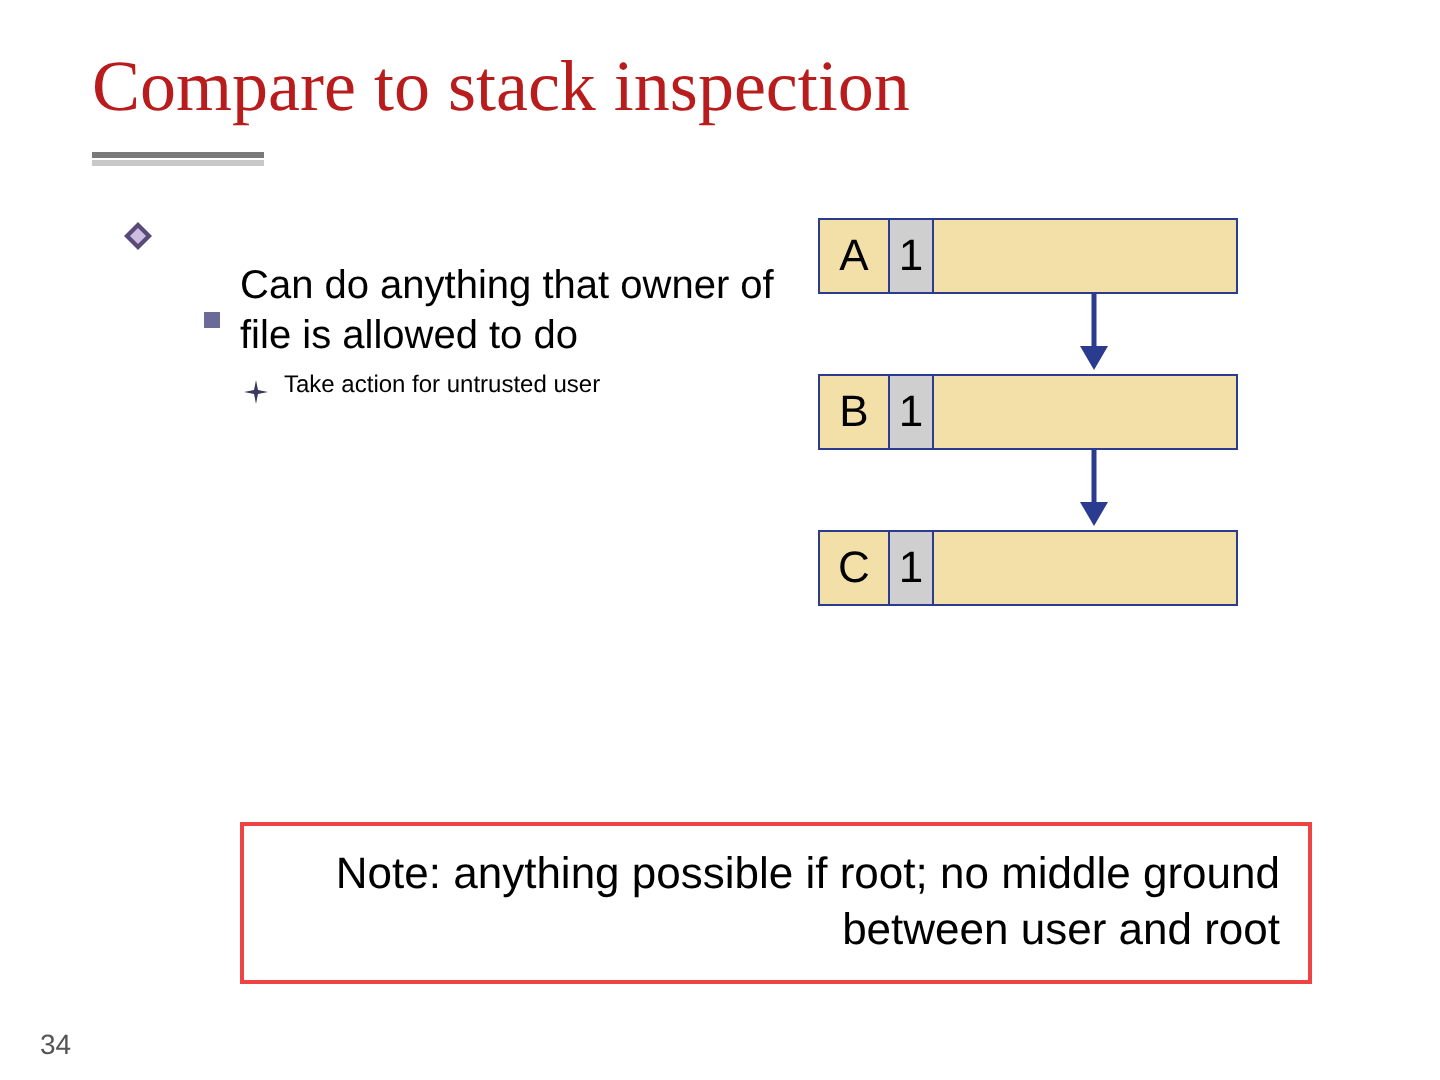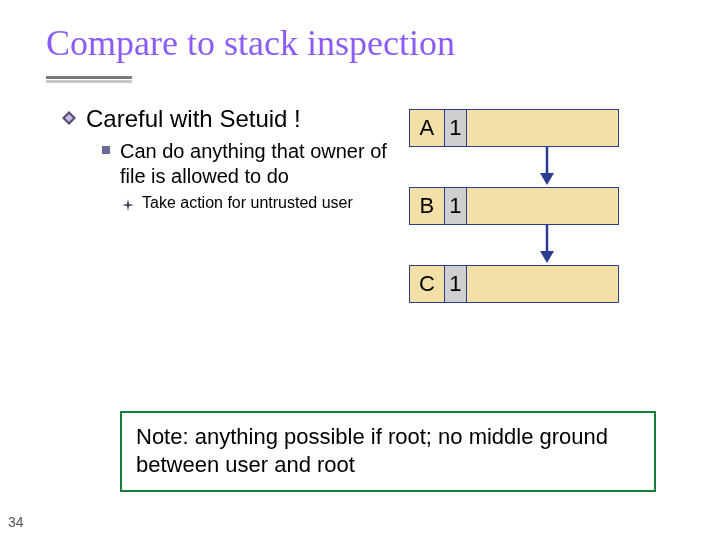--- a/index.html
+++ b/index.html
@@ -3,44 +3,44 @@
 <meta charset="utf-8">
 <style>
   * { box-sizing: border-box; margin: 0; padding: 0; }
   html, body { width: 720px; height: 540px; font-family: Verdana, Geneva, sans-serif; background: #fff; color: #000; }
   .slide { position: relative; width: 720px; height: 540px; padding: 0; }
   .title {
     font-family: "Times New Roman", Times, serif;
     font-size: 36px;
     font-weight: normal;
     padding: 22px 0 6px 46px;
-    color: #8b5cf6;
+    color: #b91c1c;
   }
   .underline-wrap { padding-left: 46px; }
   .underline {
     width: 86px; height: 3px; background: #7a7a7a;
     box-shadow: 0 4px 0 #c8c8c8;
     margin-top: 6px;
   }
   .body { position: relative; padding: 26px 30px 0 62px; }
   .cols { display: flex; }
   .left { width: 330px; }
   .right { position: relative; width: 300px; padding-top: 4px; }
 
   .lvl1 { display: flex; align-items: flex-start; gap: 10px; margin-bottom: 6px; }
   .diamond-icon { width: 14px; height: 14px; margin-top: 6px; flex-shrink: 0; }
   .lvl1-text { font-size: 24px; font-family: Arial, sans-serif; }
 
-  .lvl2 { display: flex; align-items: flex-start; gap: 10px; margin: 6px 0 4px 40px; }
+  .lvl2 { display: flex; align-items: center; gap: 10px; margin: 6px 0 4px 40px; }
   .sq { width: 8px; height: 8px; background: #6b6b99; margin-top: 7px; flex-shrink: 0; }
   .lvl2-text { font-size: 20px; font-family: Verdana, sans-serif; line-height: 1.25; }
 
   .lvl3 { display: flex; align-items: flex-start; gap: 8px; margin: 2px 0 2px 60px; }
   .star { width: 12px; height: 12px; margin-top: 4px; flex-shrink: 0; }
-  .lvl3-text { font-size: 16px; font-family: Verdana, sans-serif; line-height: 1.25; }
+  .lvl3-text { font-size: 12px; font-family: Verdana, sans-serif; line-height: 1.25; }
 
   .bar-row { position: relative; height: 40px; margin-bottom: 38px; }
   .bar {
     position: absolute; left: 18px; top: 0;
     width: 210px; height: 38px;
     background: #f3e0a8;
     border: 1.5px solid #2b3b90;
   }
   .cell-a {
     position: absolute; left: 18px; top: 0;
@@ -60,27 +60,27 @@
     display: flex; align-items: center; justify-content: center;
     font-size: 22px; font-family: Arial, sans-serif;
   }
   .arrow {
     position: absolute; left: 146px; width: 20px; height: 42px;
   }
 
   .note-box {
     position: absolute; left: 120px; bottom: 48px;
     width: 536px; padding: 10px 14px;
-    border: 2px solid #15803d;
+    border: 2px solid #ef4444;
     background: #fff;
     font-family: Arial, sans-serif;
-    font-size: 22px; text-align: left; line-height: 1.3;
+    font-size: 22px; text-align: right; line-height: 1.3;
   }
   .page-num {
-    position: absolute; left: 8px; bottom: 10px;
+    position: absolute; left: 20px; bottom: 10px;
     font-size: 14px; color: #555; font-family: Arial, sans-serif;
   }
 </style>
 </head>
 <body>
 
 <div class="slide">
 
   <div class="title">Compare to stack inspection</div>
   <div class="underline-wrap">
@@ -91,21 +91,20 @@
     <div class="cols">
       <div class="left">
 
         <div class="lvl1">
           <span class="diamond-icon">
             <svg viewBox="0 0 14 14">
                 <polygon points="7,0 14,7 7,14 0,7" fill="#5a4a7a"></polygon>
                 <polygon points="7,3 11,7 7,11 3,7" fill="#cbbde0"></polygon>
               </svg>
           </span>
-          <span class="lvl1-text">Careful with Setuid !</span>
         </div>
 
         <div class="lvl2">
           <span class="sq"></span>
           <span class="lvl2-text">Can do anything that owner of file is allowed to do</span>
         </div>
 
 
         <div class="lvl3">
           <span class="star">

